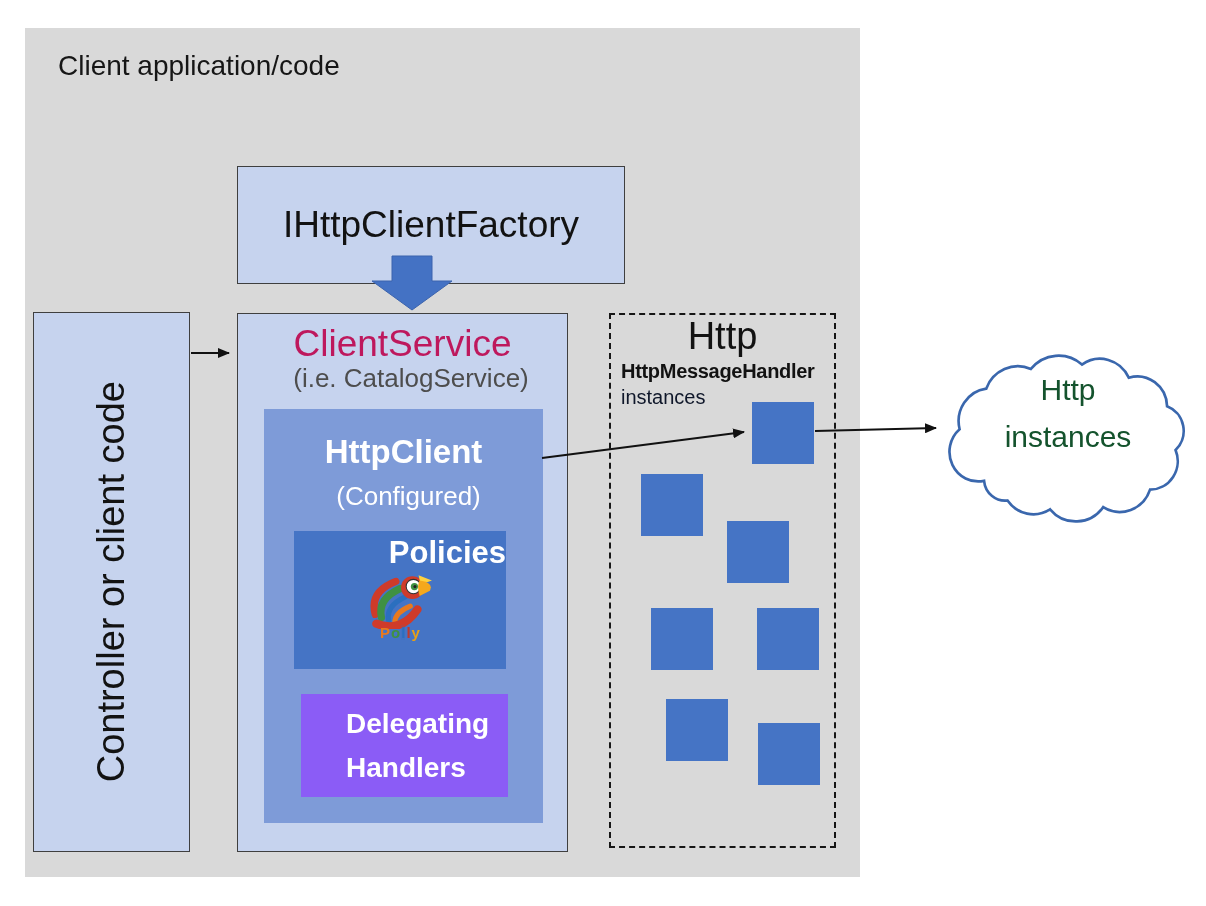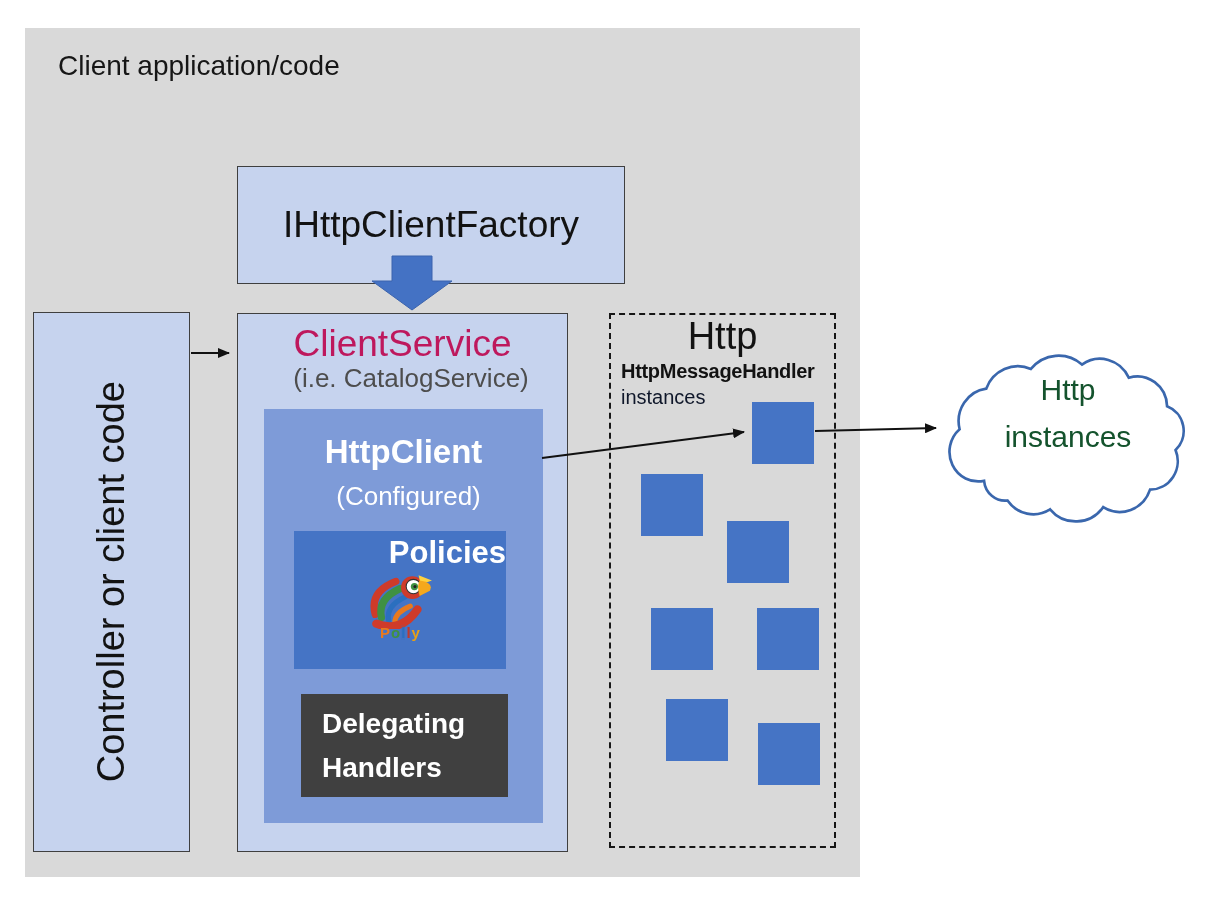--- a/index.html
+++ b/index.html
@@ -22,22 +22,22 @@
   .hc-sub{margin-top:10px;font-size:26px;color:#fff;padding-left:10px;}
   .policies{position:absolute;left:30px;top:122px;width:212px;height:138px;background:#4574c5;text-align:right;}
   .pol-title{margin-top:4px;font-size:31px;font-weight:bold;color:#fff;}
   .polly{margin-top:0;display:flex;flex-direction:column;align-items:center;}
   .polly-word{display:flex;gap:1px;font-size:15px;font-weight:bold;line-height:1;margin-top:-4px;}
   .polly-word span:nth-child(1){color:#e8791e;}
   .polly-word span:nth-child(2){color:#3f9143;}
   .polly-word span:nth-child(3){color:#2b6fbf;background:#2b6fbf22;}
   .polly-word span:nth-child(4){color:#c0392b;}
   .polly-word span:nth-child(5){color:#e8a013;}
-  .delegating{position:absolute;left:37px;top:285px;width:207px;height:103px;background:#404040;
-              text-align:left;padding-left:21px;box-sizing:border-box;display:flex;flex-direction:column;justify-content:center;}
+  .delegating{position:absolute;left:37px;top:285px;width:207px;height:103px;background:#8b5cf6;
+              text-align:left;padding-left:45px;box-sizing:border-box;display:flex;flex-direction:column;justify-content:center;}
   .dh-line{font-size:28px;font-weight:bold;color:#fff;line-height:1.55;}
   .pool{left:609px;top:313px;width:227px;height:535px;border:2px dashed #161616;box-sizing:border-box;}
   .pool-title{text-align:center;margin-top:0px;font-size:38px;color:#121212;}
   .pool-type{margin:2px 0 0 10px;font-size:20px;font-weight:bold;color:#121212;letter-spacing:-0.3px;}
   .pool-inst{margin:3px 0 0 10px;font-size:20px;color:#0f172a;}
   .sq{position:absolute;width:62px;height:62px;background:#4574c5;}
   .cloud-svg{left:933px;top:336px;}
   .endpoint-label{left:948px;top:366px;width:240px;text-align:center;font-size:30px;line-height:47px;color:#14532d;}
   .arrows{left:0;top:0;pointer-events:none;}
 </style>

